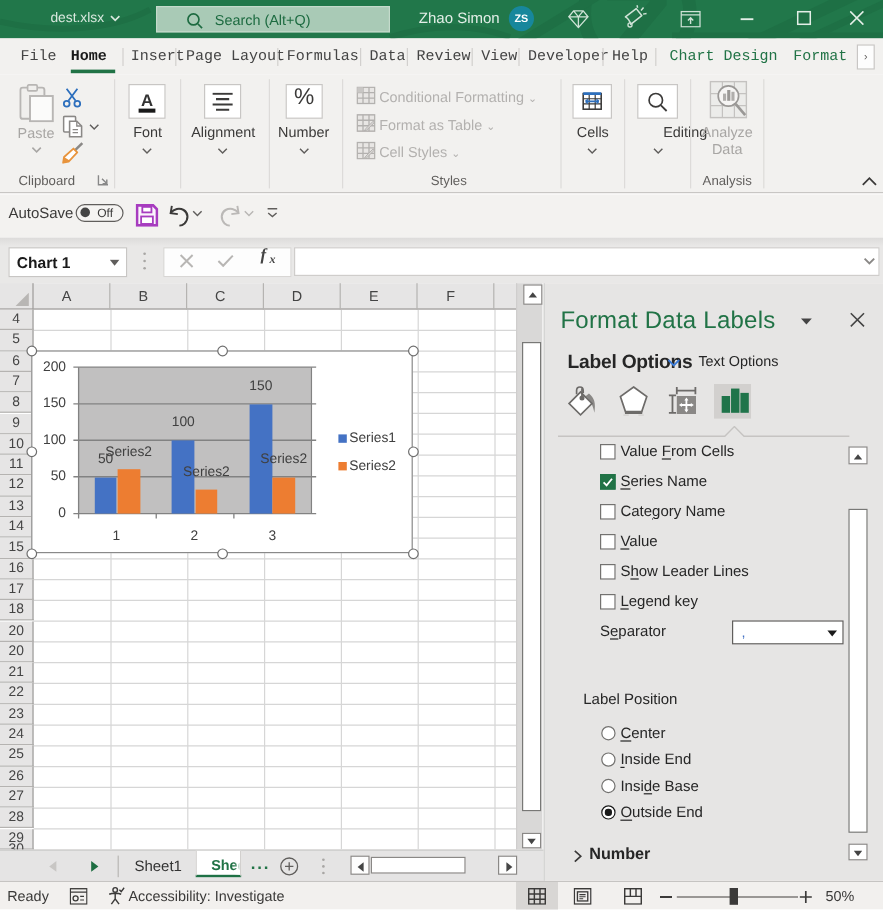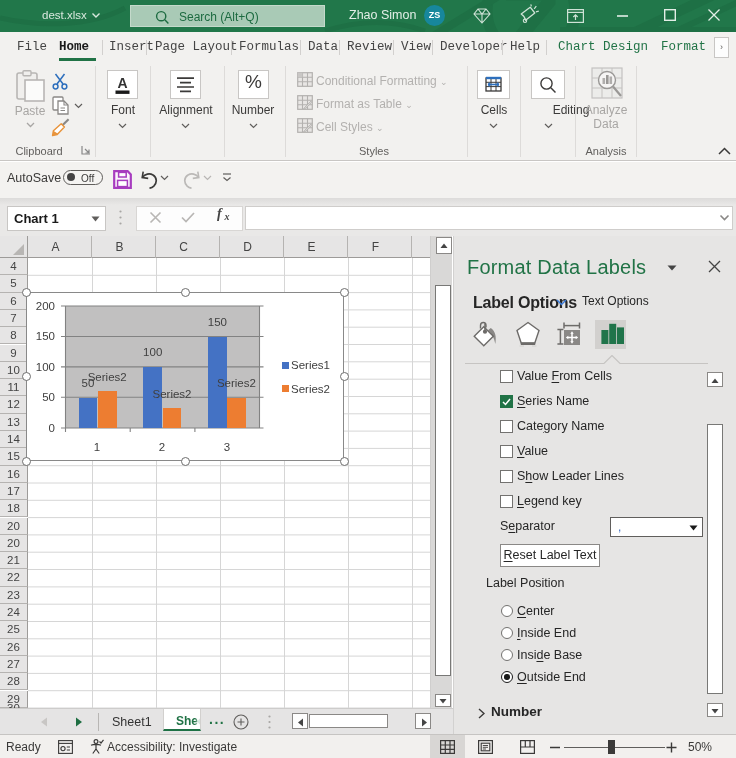--- a/index.html
+++ b/index.html
@@ -579,21 +579,20 @@
   <div class="pchk" style="top:258.5px"></div>
     <div class="pchklbl" style="top:258px"><u class="ak">L</u>egend key</div>
 
   <div class="abs" style="left:46px;top:283px;font-size:12.5px;color:#262626">S<u class="ak">e</u>parator</div>
   <div class="abs" style="left:156px;top:281px;width:93px;height:20px;background:#fff;border:1px solid #605e5c">
     <span class="abs" style="left:7px;top:2px;font-size:12px;color:#4472c4">,</span>
     <svg class="abs" style="left:78px;top:7px" width="9" height="6" viewBox="0 0 9 6">
         <path d="M0.5 0.5 L8.5 0.5 L4.5 5.5 Z" fill="#1a1a1a"></path>
       </svg>
   </div>
-  <div class="abs" style="left:46px;top:308px;width:100px;height:23px;background:#fff;border:1px solid #8a8886;font-size:12.5px;color:#262626;text-align:center;line-height:21px"><u class="ak">R</u>eset Label Text</div>
   <div class="abs" style="left:32px;top:340px;font-size:12.5px;color:#262626">Label Position</div>
 
   <div class="pradio" style="top:369px"></div>
     <div class="pchklbl" style="top:368px"><u class="ak">C</u>enter</div>
   <div class="pradio" style="top:391px"></div>
     <div class="pchklbl" style="top:390px"><u class="ak">I</u>nside End</div>
   <div class="pradio" style="top:413px"></div>
     <div class="pchklbl" style="top:412px">Insi<u class="ak">d</u>e Base</div>
   <div class="pradio" style="top:435px;border-color:#1a1a1a">
       <div class="abs" style="left:2.4px;top:2.4px;width:5.4px;height:5.4px;border-radius:50%;background:#1a1a1a"></div>

